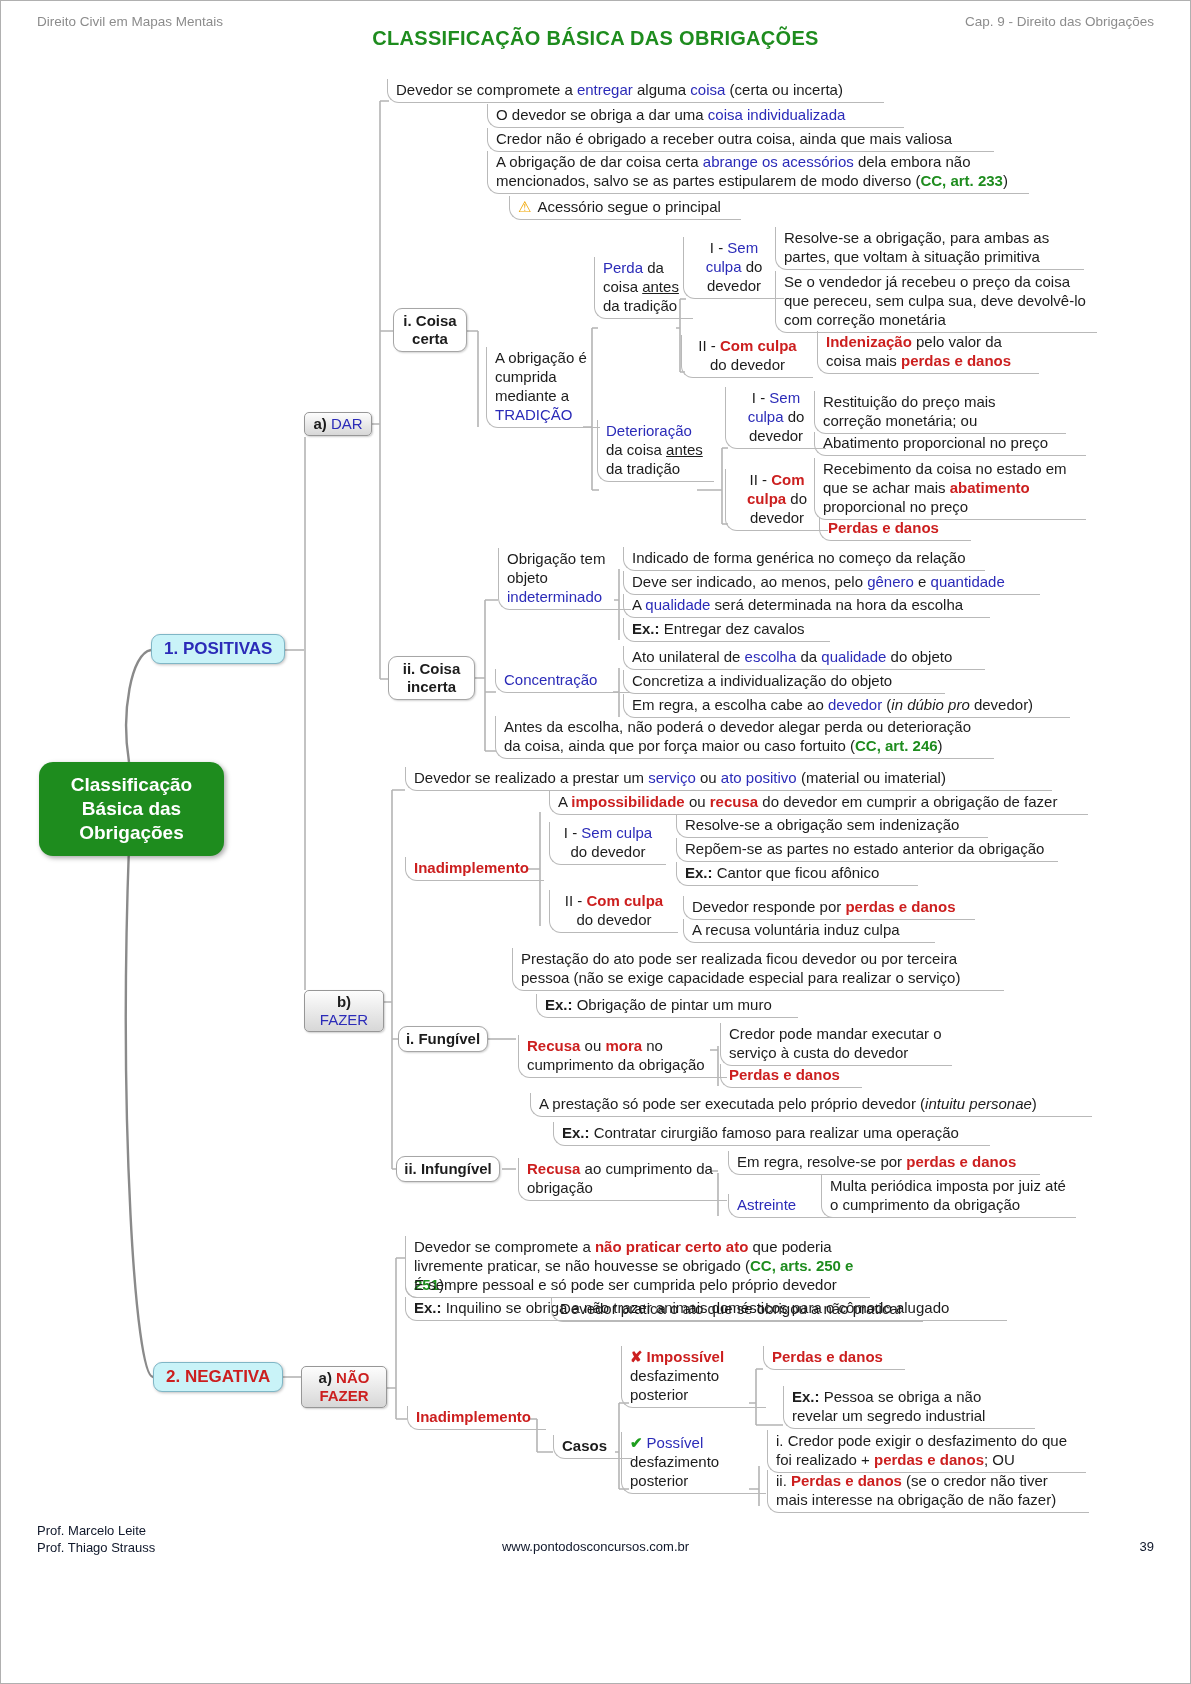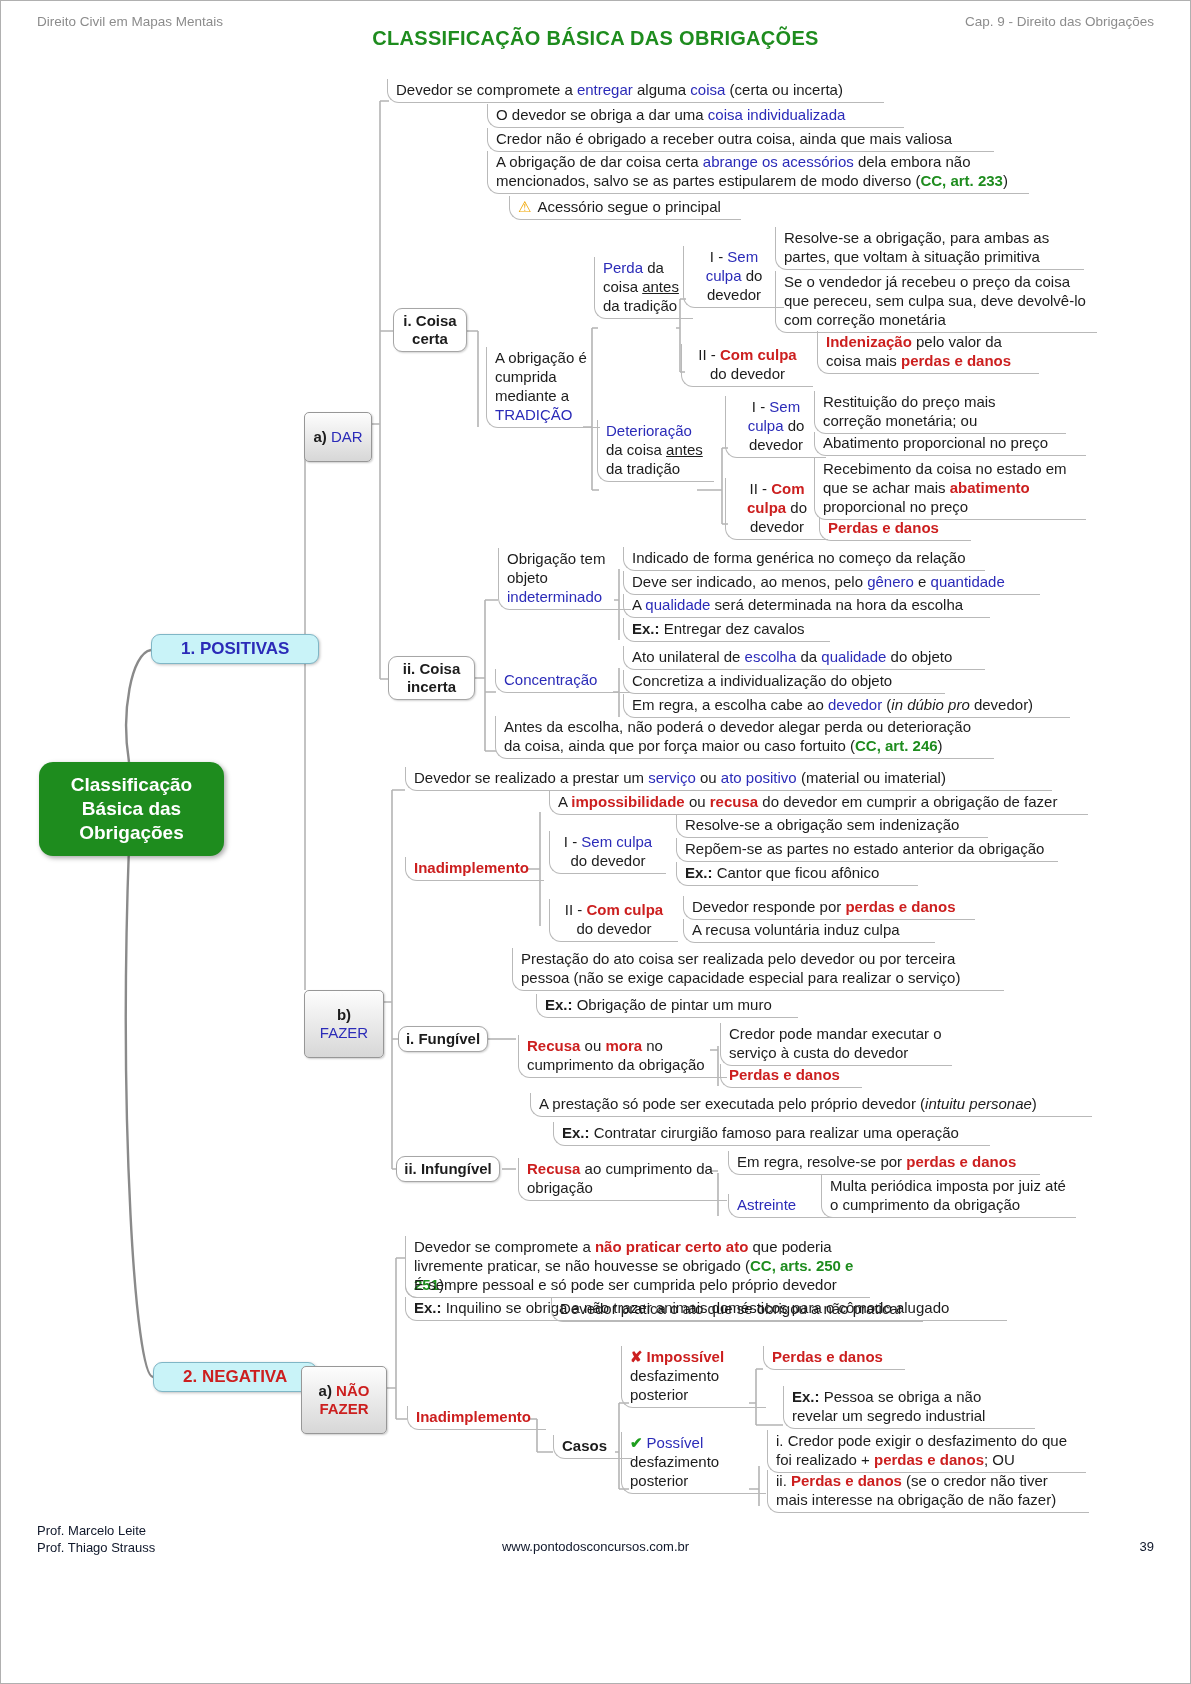--- a/index.html
+++ b/index.html
@@ -12,30 +12,30 @@
         font-family:"Liberation Sans",sans-serif;color:#1c1c1c;}
   svg.wires{position:absolute;left:0;top:0;width:1191px;height:1684px;pointer-events:none;}
   svg.wires path{fill:none;stroke:#b4b4b4;stroke-width:1.6;}
   svg.wires path.trunk{stroke:#8a8a8a;stroke-width:2.4;}
   .hdr{position:absolute;font-size:13.5px;color:#8c8c8c;}
   .title{position:absolute;left:0;right:0;top:26px;text-align:center;font-size:20px;
          font-weight:bold;color:var(--green);letter-spacing:.3px;}
   .lb{position:absolute;font-size:15px;line-height:19px;padding:1px 8px 3px 8px;
       border-bottom:1.5px solid var(--line);border-left:1.5px solid var(--line);
       border-bottom-left-radius:12px;}
-  .ctr{text-align:center;margin-top:9px;}
+  .ctr{text-align:center;}
   .bx{position:absolute;font-size:15px;line-height:18px;font-weight:bold;text-align:center;
       background:#fff;border:1.4px solid #a6a6a6;border-radius:9px;padding:3px 5px;
       box-shadow:1px 1px 2px rgba(0,0,0,.18);}
   .gbx{position:absolute;font-size:15px;line-height:18px;font-weight:bold;text-align:center;
       background:linear-gradient(#fdfdfd,#d7d7d7);border:1.2px solid #979797;border-radius:5px;
-      padding:15px 8px;box-shadow:1px 1px 2px rgba(0,0,0,.2);}
+      padding:2px 8px;box-shadow:1px 1px 2px rgba(0,0,0,.2);}
   .br{position:absolute;font-size:17px;line-height:20px;font-weight:bold;
       background:var(--branch-bg);border:1.4px solid #7fb6c6;border-radius:9px;
-      padding:4px 29px;box-shadow:1px 1px 3px rgba(0,0,0,.25);}
+      padding:4px 12px;box-shadow:1px 1px 3px rgba(0,0,0,.25);}
   .br .pos{color:var(--blue);} .br .neg{color:var(--red);}
   .root{position:absolute;background:var(--root-bg);color:#fff;font-weight:bold;font-size:19px;
       line-height:24px;text-align:center;border-radius:14px;padding:11px 4px;
       box-shadow:2px 2px 5px rgba(0,0,0,.35);}
   .ftr{position:absolute;font-size:13px;color:#0f172a;line-height:17px;}
   .s-b{color:var(--blue);font-weight:normal;}
   .s-r{color:var(--red);font-weight:bold;}
   .s-g{color:var(--green);font-weight:bold;}
   .s-k{font-weight:bold;}
   .s-i{font-style:italic;}
@@ -128,21 +128,21 @@
   <div class="lb" style="left:548px;top:790px;width:522px"><span>A </span><span class="s-r">impossibilidade</span><span> ou </span><span class="s-r">recusa</span><span> do devedor em cumprir a obrigação de fazer</span></div>
   <div class="lb" style="left:404px;top:856px;width:122px"><span class="s-r">Inadimplemento</span></div>
   <div class="lb ctr" style="left:548px;top:821px;width:100px"><span>I - </span><span class="s-b">Sem culpa</span><span> do devedor</span></div>
   <div class="lb" style="left:675px;top:813px;width:295px"><span>Resolve-se a obrigação sem indenização</span></div>
   <div class="lb" style="left:675px;top:837px;width:365px"><span>Repõem-se as partes no estado anterior da obrigação</span></div>
   <div class="lb" style="left:675px;top:861px;width:225px"><span class="s-k">Ex.:</span><span> Cantor que ficou afônico</span></div>
   <div class="lb ctr" style="left:548px;top:889px;width:112px"><span>II - </span><span class="s-r">Com culpa</span><span> do devedor</span></div>
   <div class="lb" style="left:682px;top:895px;width:275px"><span>Devedor responde por </span><span class="s-r">perdas e danos</span></div>
   <div class="lb" style="left:682px;top:918px;width:235px"><span>A recusa voluntária induz culpa</span></div>
 
-  <div class="lb" style="left:511px;top:947px;width:475px"><span>Prestação do ato coisa ser realizada pelo devedor ou por terceira pessoa (não se exige capacidade especial para realizar o serviço)</span></div>
+  <div class="lb" style="left:511px;top:947px;width:475px"><span>Prestação do ato pode ser realizada ficou devedor ou por terceira pessoa (não se exige capacidade especial para realizar o serviço)</span></div>
   <div class="lb" style="left:535px;top:993px;width:245px"><span class="s-k">Ex.:</span><span> Obrigação de pintar um muro</span></div>
   <div class="bx" style="left:397px;top:1025px;width:78px">i. Fungível</div>
   <div class="lb" style="left:517px;top:1034px;width:192px"><span class="s-r">Recusa</span><span> ou </span><span class="s-r">mora</span><span> no cumprimento da obrigação</span></div>
   <div class="lb" style="left:719px;top:1022px;width:215px"><span>Credor pode mandar executar o serviço à custa do devedor</span></div>
   <div class="lb" style="left:719px;top:1063px;width:125px"><span class="s-r">Perdas e danos</span></div>
 
   <div class="lb" style="left:529px;top:1092px;width:545px"><span>A prestação só pode ser executada pelo próprio devedor (</span><span class="s-i">intuitu personae</span><span>)</span></div>
   <div class="lb" style="left:552px;top:1121px;width:420px"><span class="s-k">Ex.:</span><span> Contratar cirurgião famoso para realizar uma operação</span></div>
   <div class="bx" style="left:395px;top:1155px;width:92px">ii. Infungível</div>
   <div class="lb" style="left:517px;top:1157px;width:192px"><span class="s-r">Recusa</span><span> ao cumprimento da obrigação</span></div>

